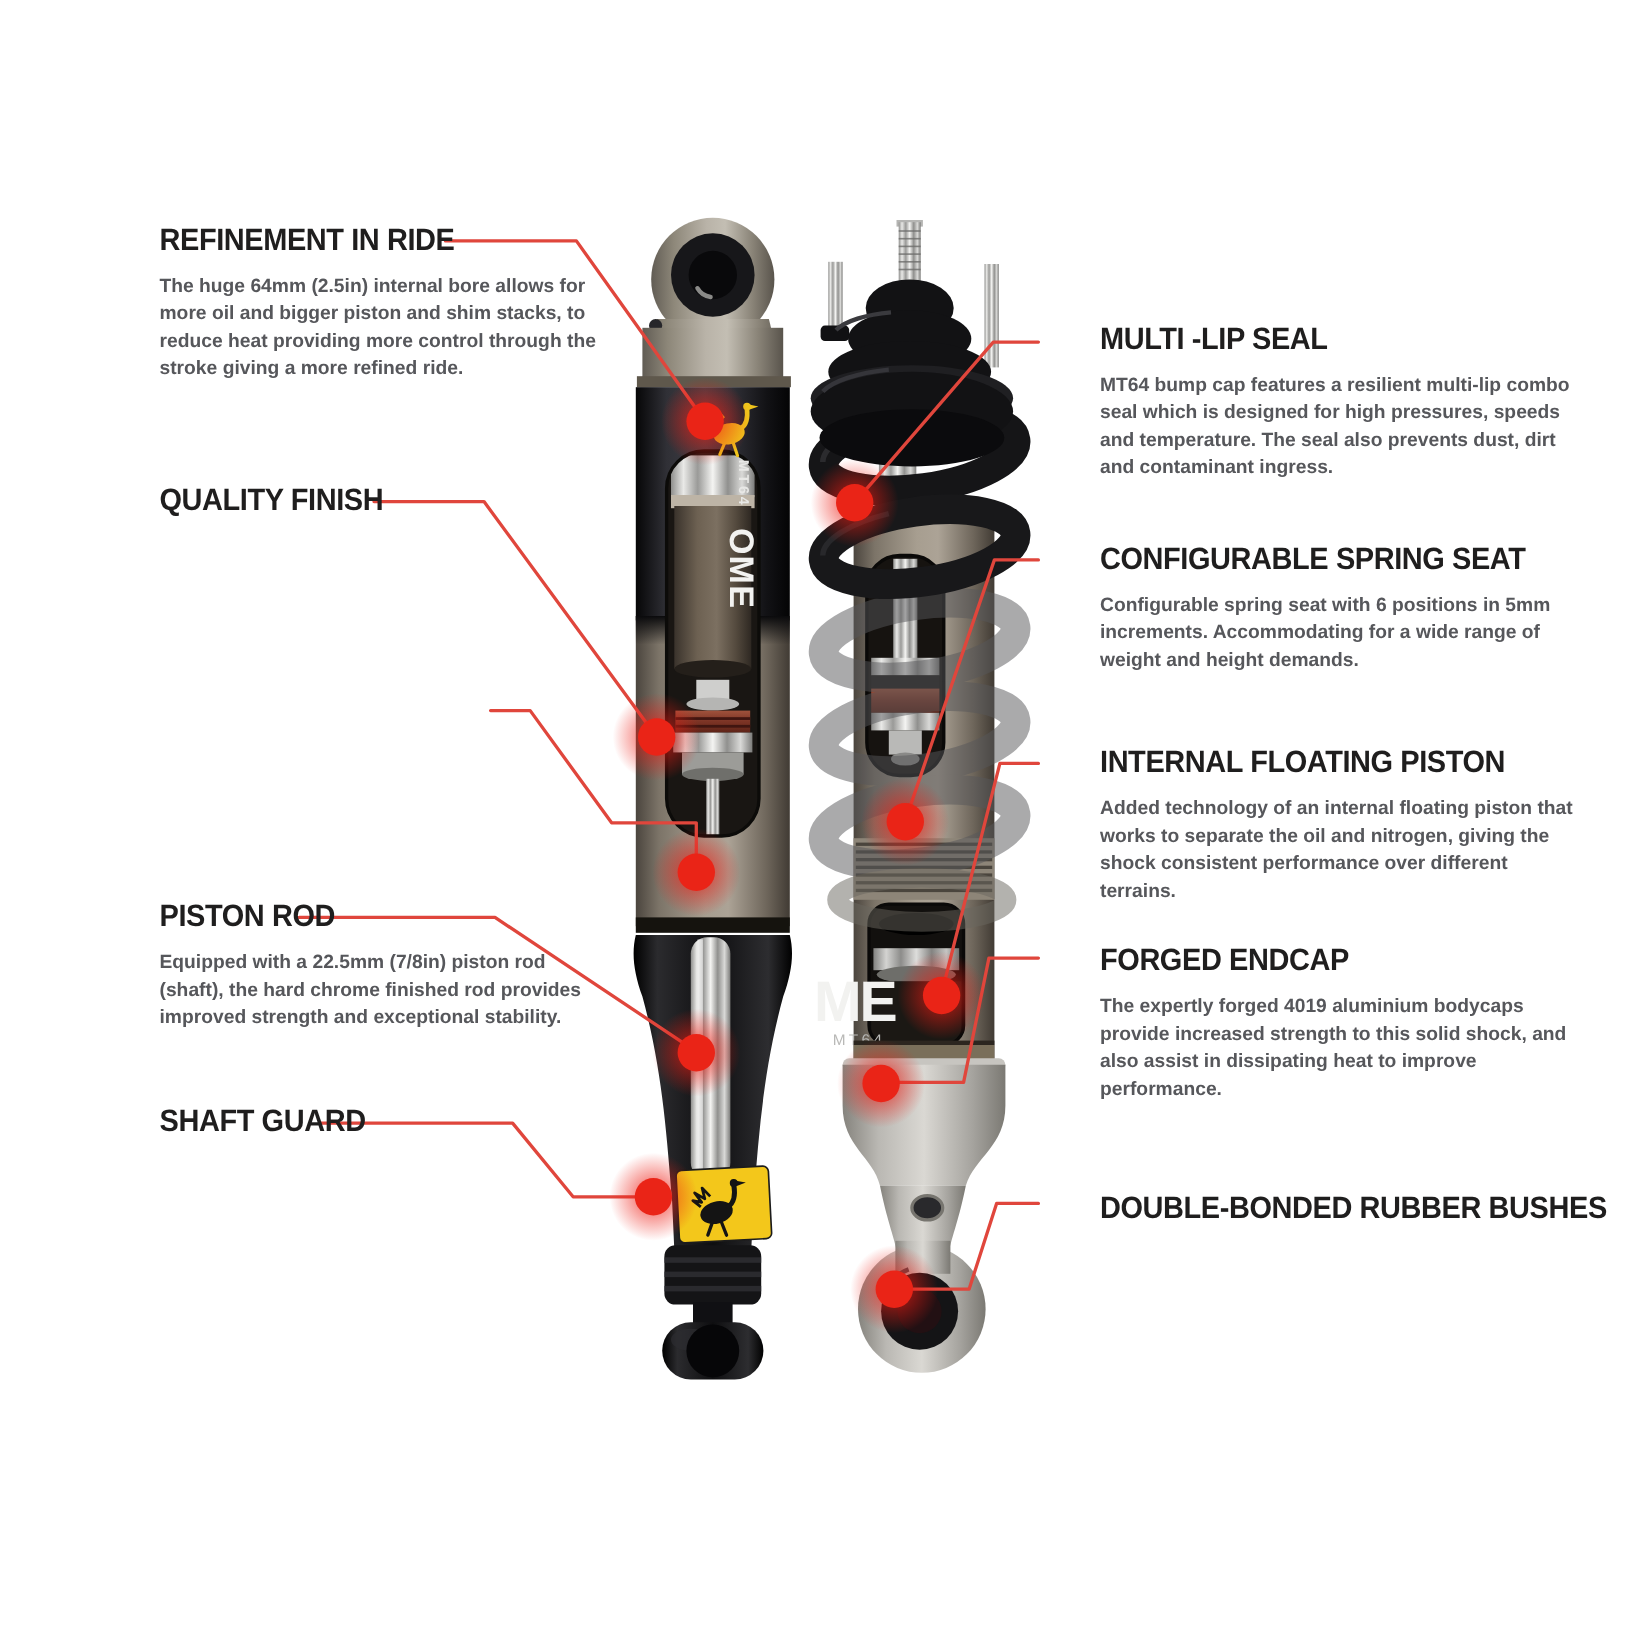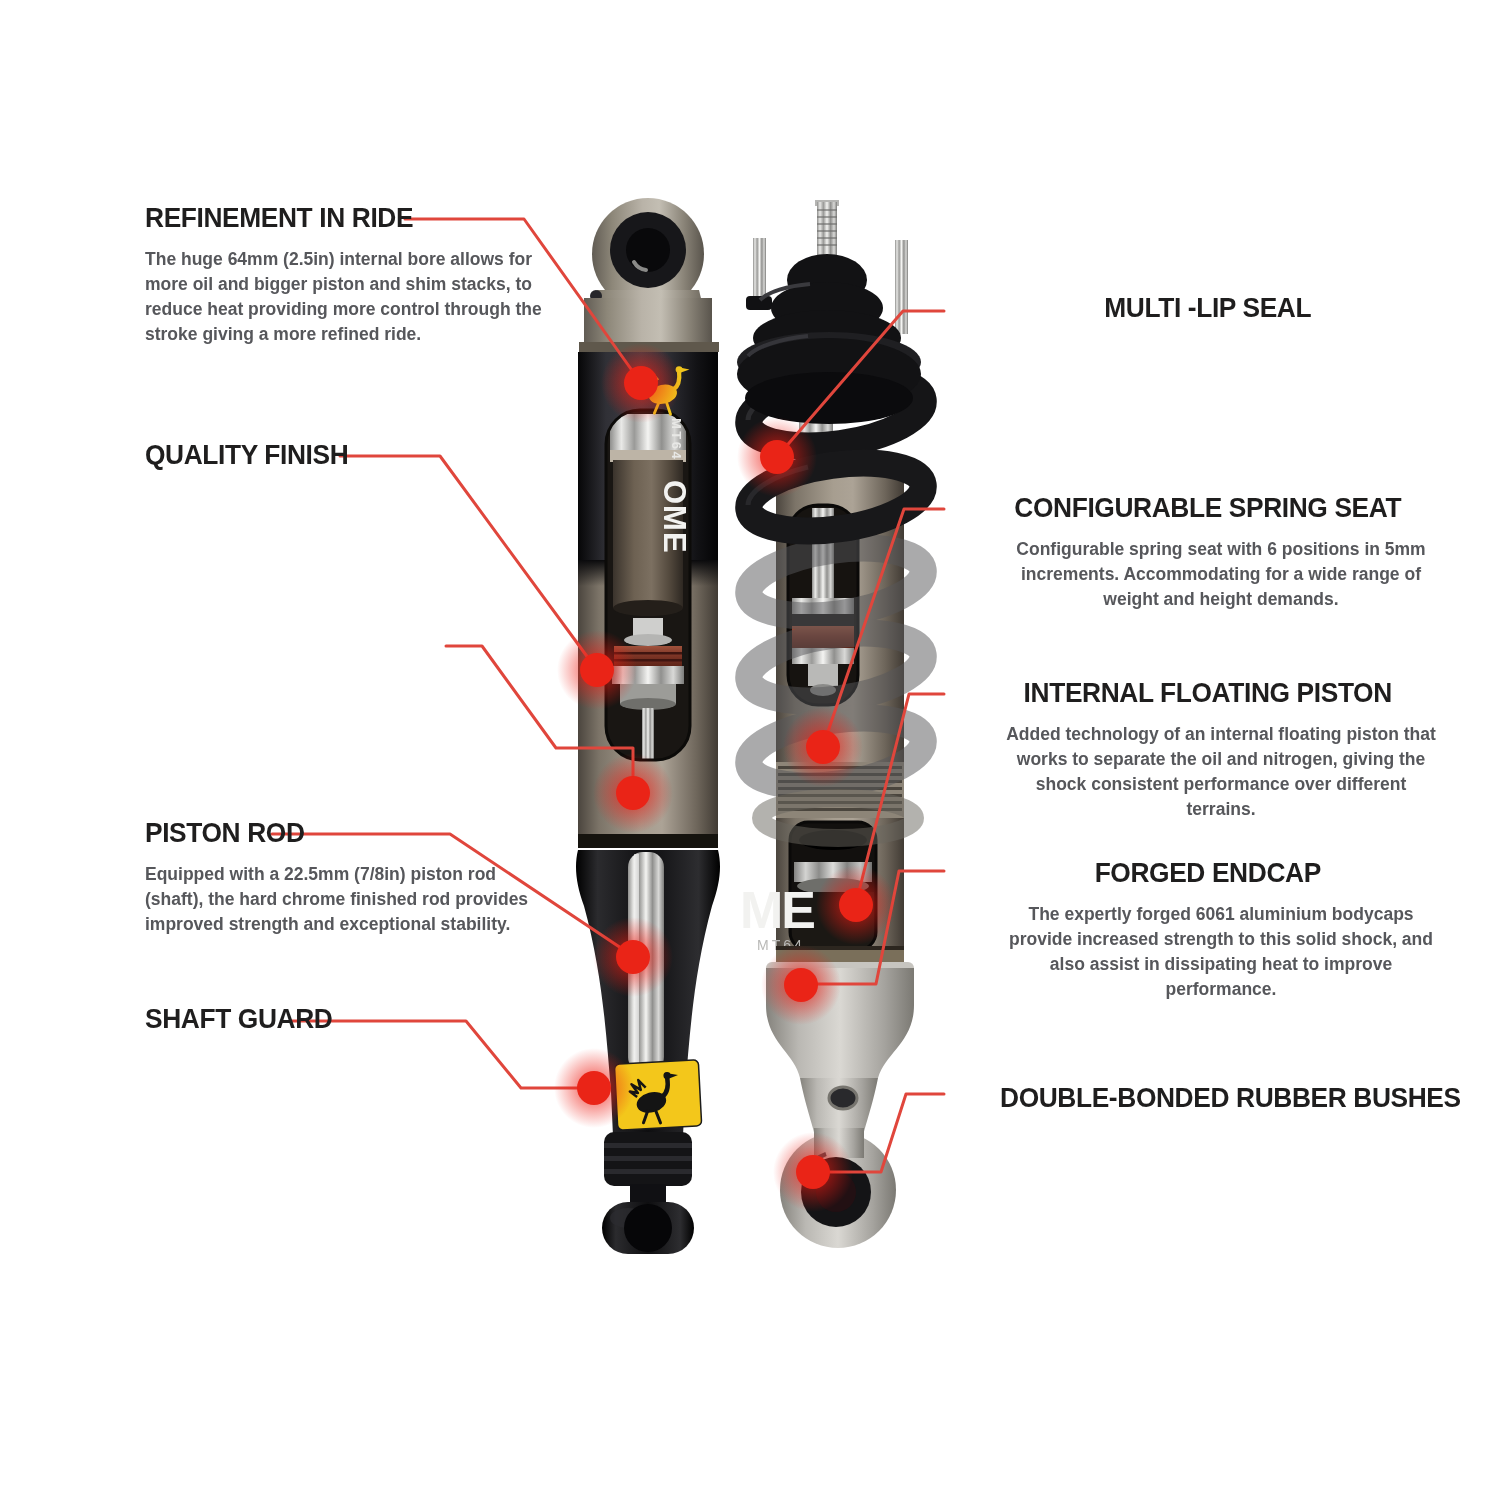--- a/index.html
+++ b/index.html
@@ -4,21 +4,21 @@
 <style>
   html,body{margin:0;padding:0;background:#ffffff;}
   #stage{position:relative;width:1500px;height:1500px;background:#ffffff;overflow:hidden;
          font-family:"Liberation Sans",sans-serif;}
   #artwork{position:absolute;inset:0;z-index:1;}
   .callout{position:absolute;z-index:2;margin-left:44px;}
   .callout h2{margin:0 0 13px 0;font-weight:700;font-size:28px;line-height:1.1;color:#1f1e1e;
               letter-spacing:-0.4px;transform:scaleX(.94);transform-origin:0 50%;white-space:nowrap;}
   .callout p{margin:0;font-size:17.5px;line-height:1.43;color:#56575b;font-weight:bold;}
   .co-left{left:101px;width:406px;}
-  .co-right{left:956px;width:442px;text-align:center;}
+  .co-right{left:956px;width:442px;}
 </style>
 </head>
 <body>
 
 <div id="stage">
 
 <svg id="artwork" viewBox="0 0 1500 1500" width="1500" height="1500" xmlns="http://www.w3.org/2000/svg">
   <defs>
     <linearGradient id="capGrad" x1="0" y1="0" x2="1" y2="0">
       <stop offset="0" stop-color="#615c54"></stop>
@@ -332,30 +332,31 @@
   <div class="callout co-left" style="top:818px">
     <h2>PISTON ROD</h2>
     <p>Equipped with a 22.5mm (7/8in) piston rod (shaft), the hard chrome finished rod provides improved strength and exceptional stability.</p>
   </div>
   <div class="callout co-left" style="top:1004px">
     <h2>SHAFT GUARD</h2>
   </div>
 
   <div class="callout co-right" style="top:293px">
     <h2>MULTI -LIP SEAL</h2>
+    <p>MT64 bump cap features a resilient multi-lip combo seal which is designed for high pressures, speeds and temperature. The seal also prevents dust, dirt and contaminant ingress.</p>
   </div>
   <div class="callout co-right" style="top:493px">
     <h2>CONFIGURABLE SPRING SEAT</h2>
     <p>Configurable spring seat with 6 positions in 5mm increments. Accommodating for a wide range of weight and height demands.</p>
   </div>
   <div class="callout co-right" style="top:678px">
     <h2>INTERNAL FLOATING PISTON</h2>
     <p>Added technology of an internal floating piston that works to separate the oil and nitrogen, giving the shock consistent performance over different terrains.</p>
   </div>
   <div class="callout co-right" style="top:858px">
     <h2>FORGED ENDCAP</h2>
-    <p>The expertly forged 6061 aluminium bodycaps provide increased strength to this solid shock, and also assist in dissipating heat to improve performance.</p>
+    <p>The expertly forged 4019 aluminium bodycaps provide increased strength to this solid shock, and also assist in dissipating heat to improve performance.</p>
   </div>
   <div class="callout co-right" style="top:1083px">
     <h2>DOUBLE-BONDED RUBBER BUSHES</h2>
   </div>
 
 </div>
 
 </body></html>

